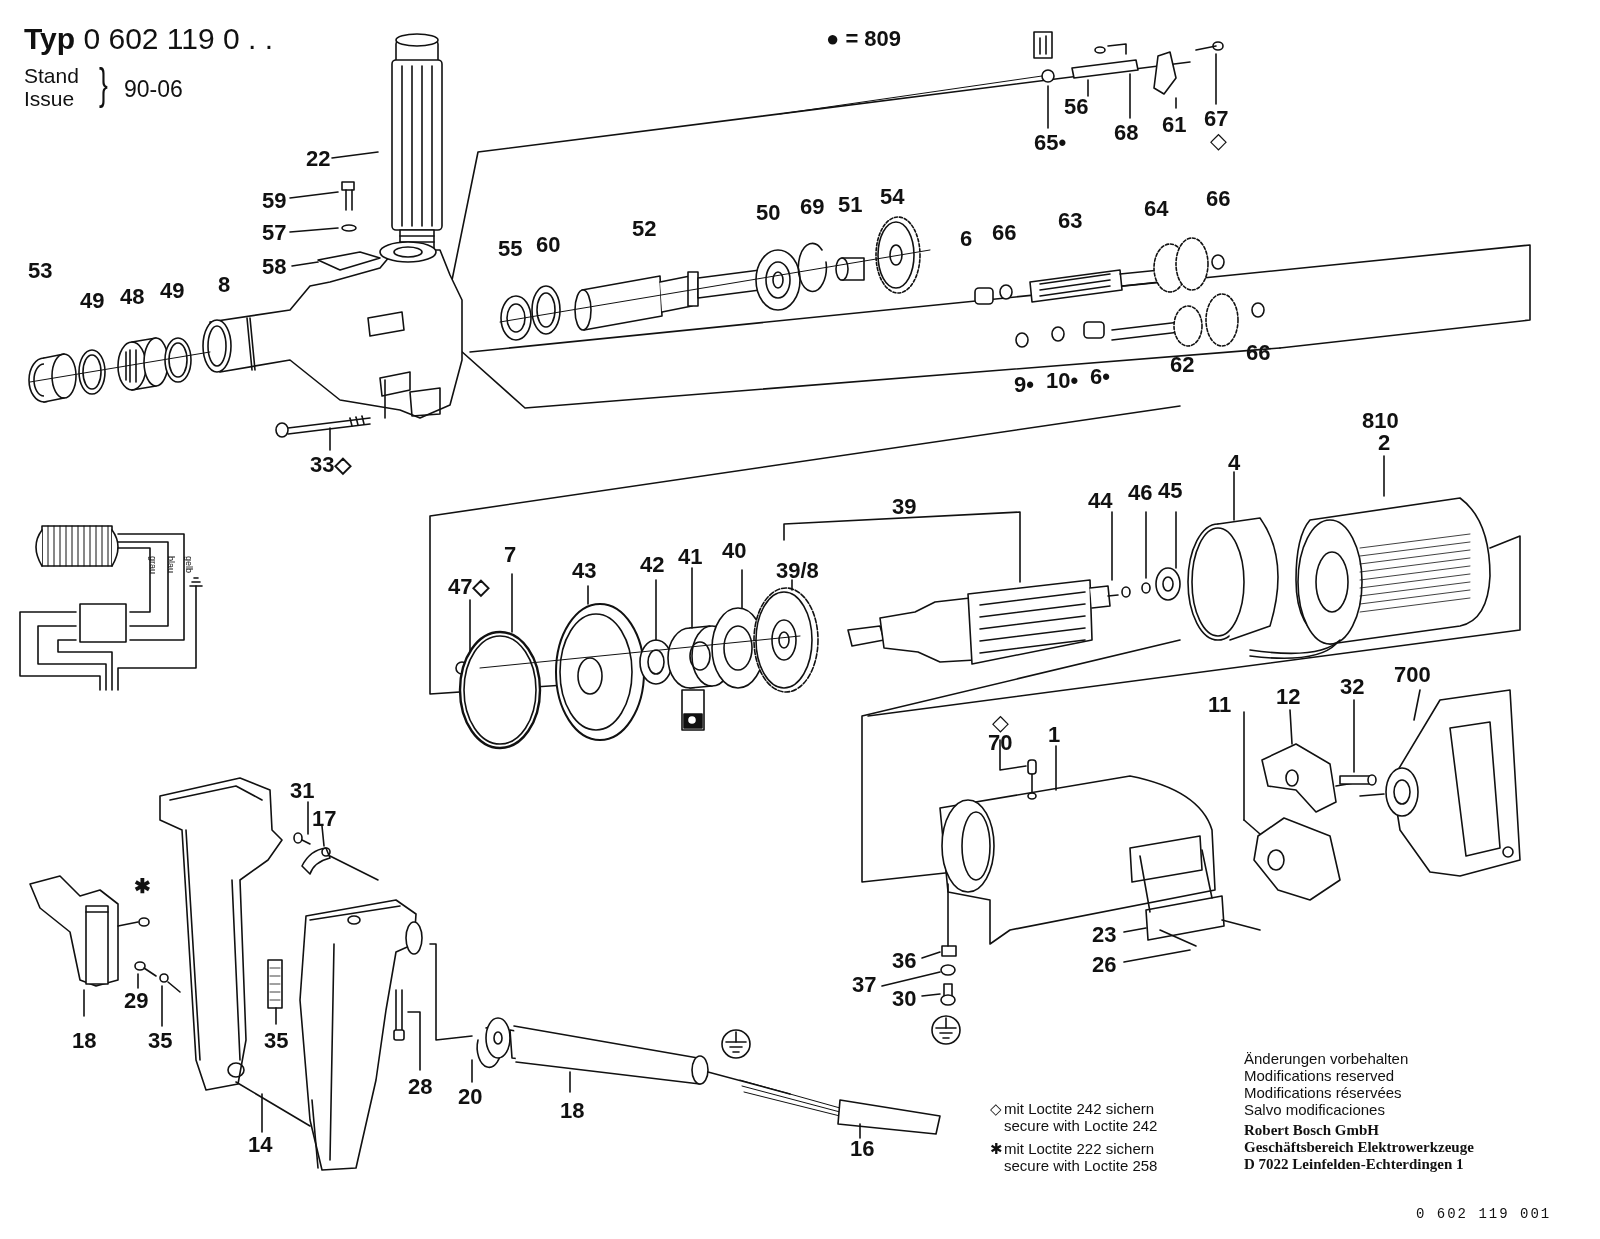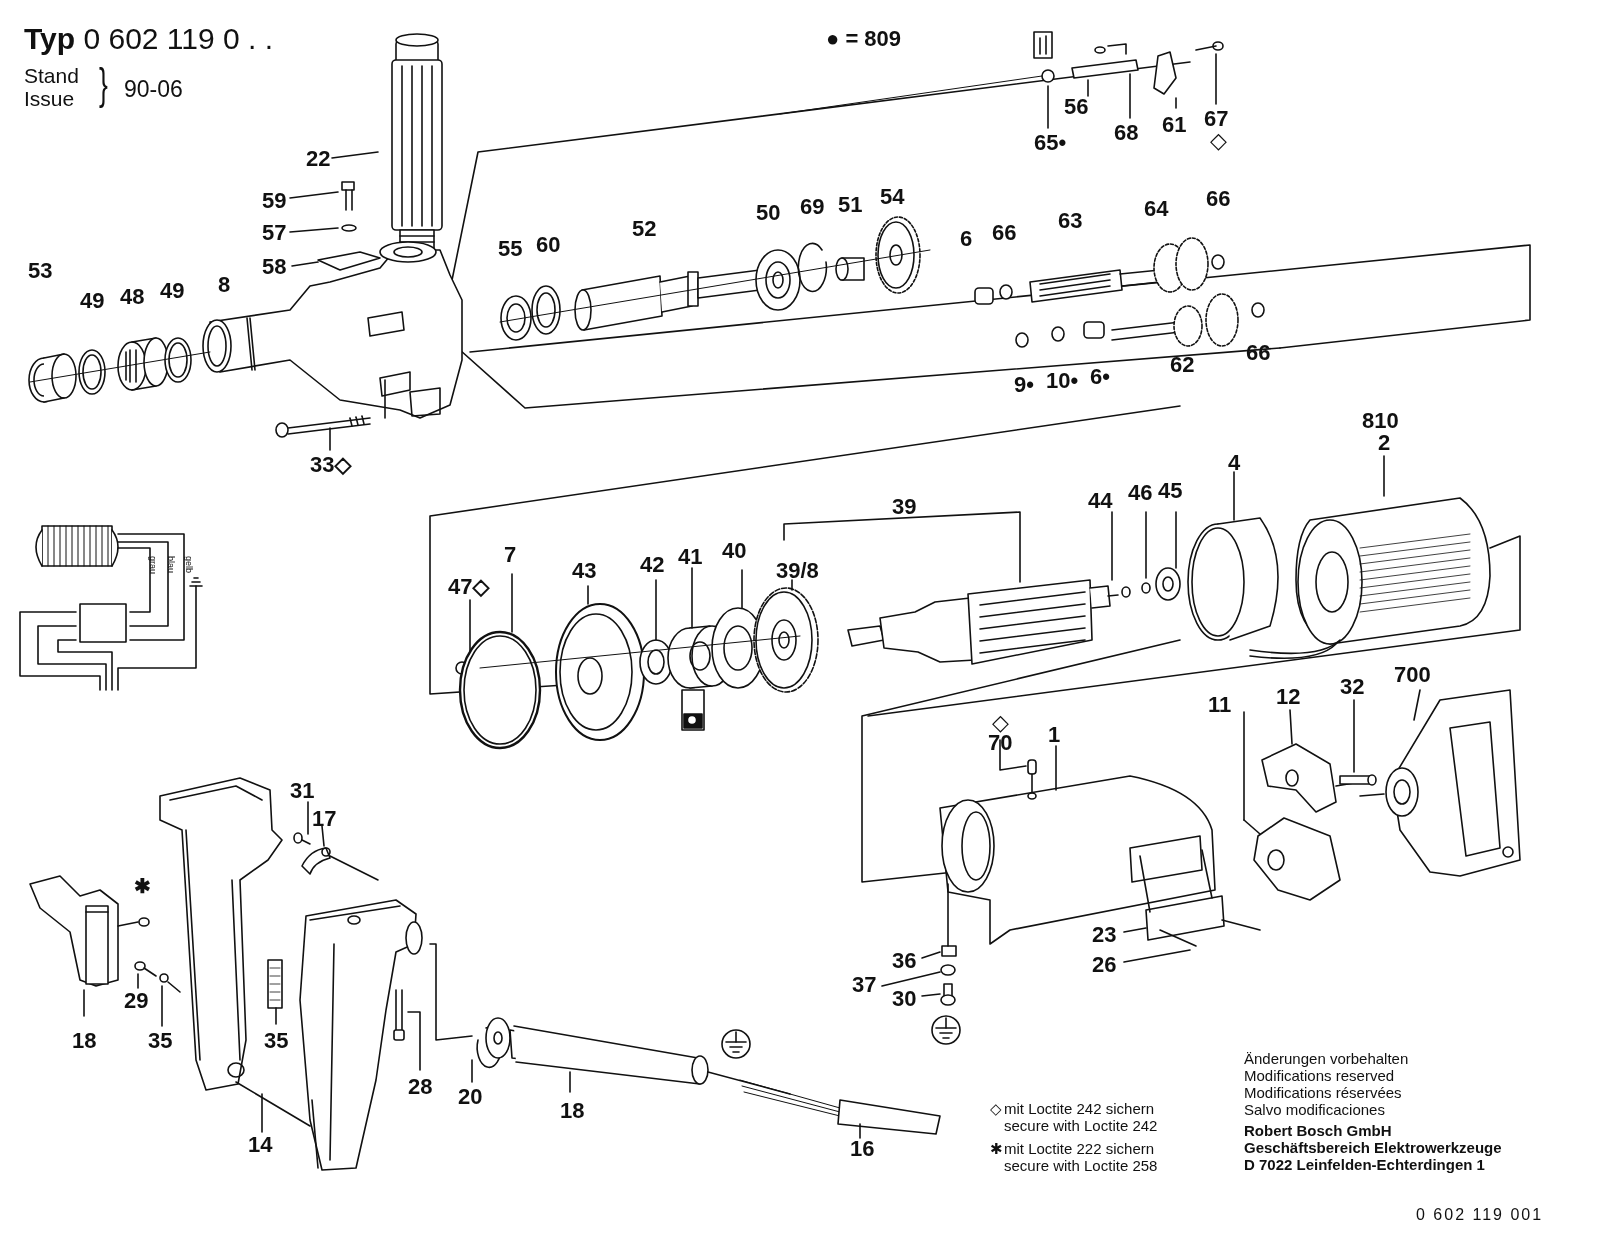--- a/index.html
+++ b/index.html
@@ -8,22 +8,22 @@
   .lbl { position:absolute; font-weight:bold; font-size:22px; line-height:1; color:#111; white-space:nowrap; }
   .title-typ { position:absolute; left:24px; top:22px; font-size:30px; }
   .title-typ b { font-weight:bold; }
   .stand { position:absolute; left:24px; top:64px; font-size:21px; line-height:23px; }
   .brace { position:absolute; left:96px; top:62px; font-size:44px; font-weight:normal; line-height:1; transform:scaleX(0.6); }
   .issue-val { position:absolute; left:124px; top:76px; font-size:23px; }
   .dot-legend { position:absolute; left:826px; top:26px; font-size:22px; font-weight:bold; }
   .notes { position:absolute; font-size:15px; line-height:17px; }
   .notes .sym { display:inline-block; width:14px; }
   .footer { position:absolute; left:1244px; top:1050px; font-size:15px; line-height:17px; }
-  .footer .bold { font-weight:bold; }
-  .docno { position:absolute; left:1416px; top:1206px; font-size:16px; letter-spacing:2px; font-family:Liberation Sans, sans-serif; }
+  .footer .bold { font-weight:bold;font-family:Liberation Serif, serif; }
+  .docno { position:absolute; left:1416px; top:1206px; font-size:14px; letter-spacing:2px; font-family:Liberation Mono, monospace; }
   svg.drawing { position:absolute; left:0; top:0; }
   svg.drawing * { vector-effect:non-scaling-stroke; }
 </style>
 </head>
 <body>
 
 <div class="title-typ">
   <b>Typ</b>
   <span>0 602 119</span><span> 0 . .</span>
 </div>

